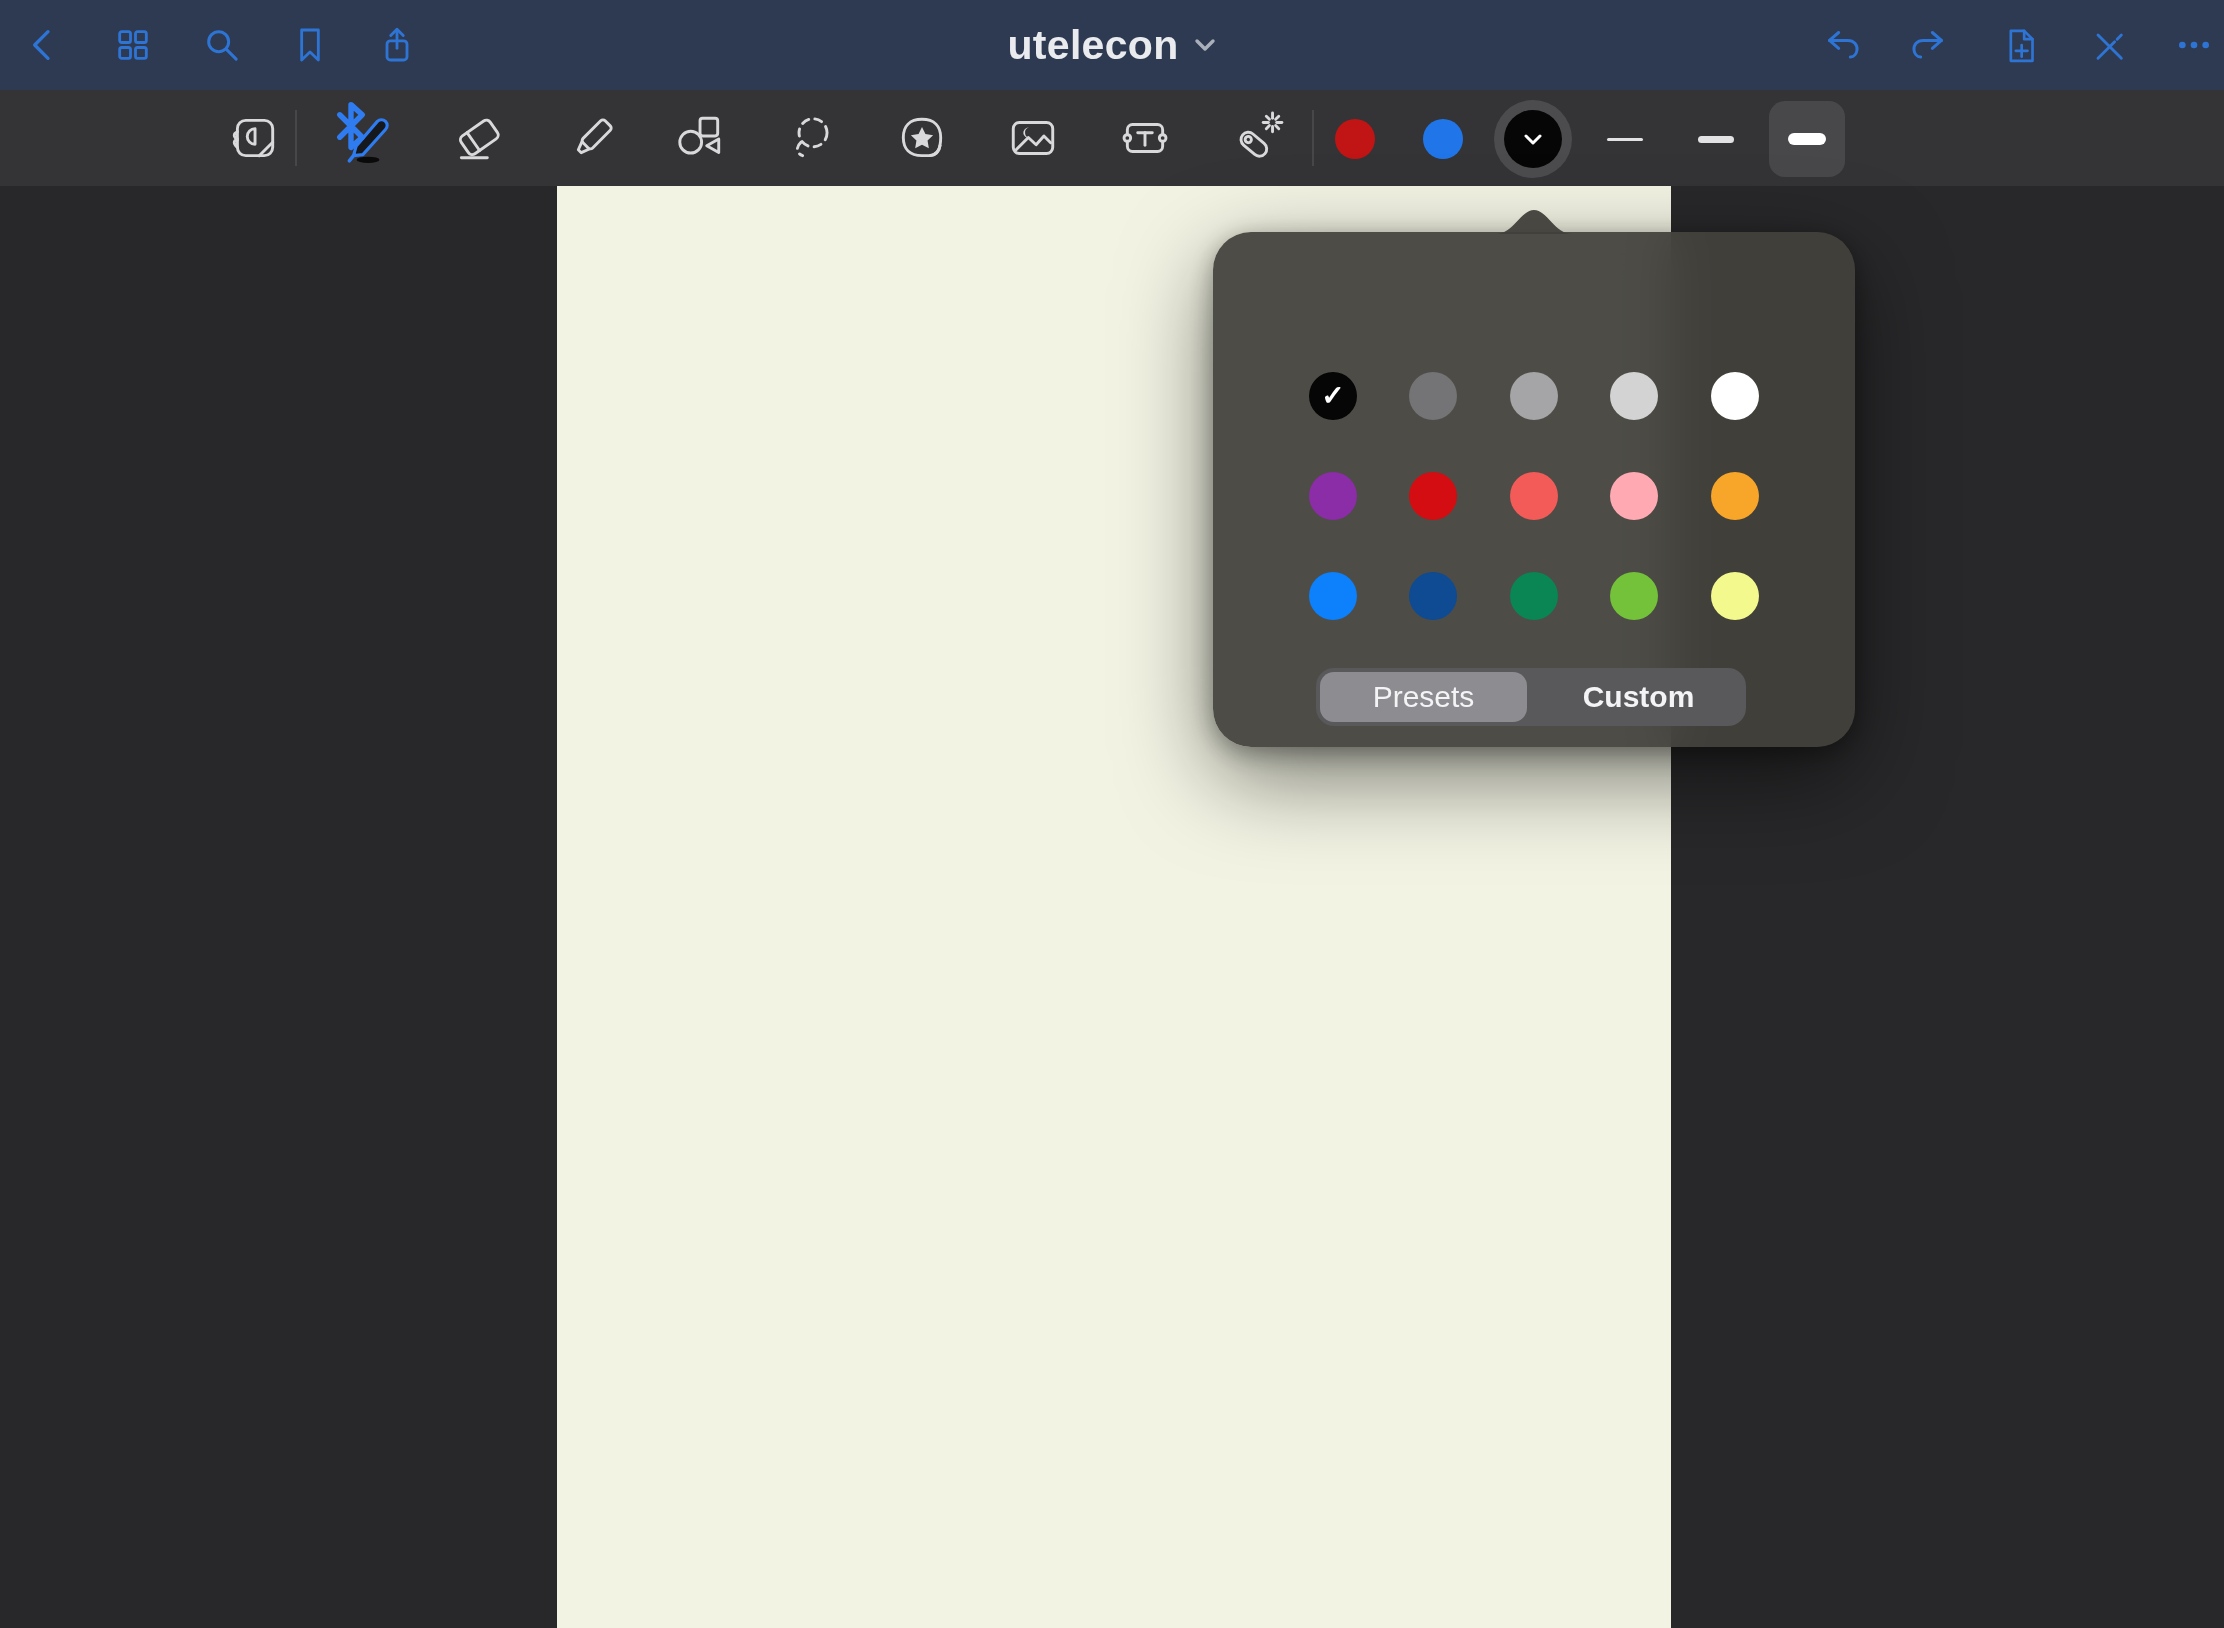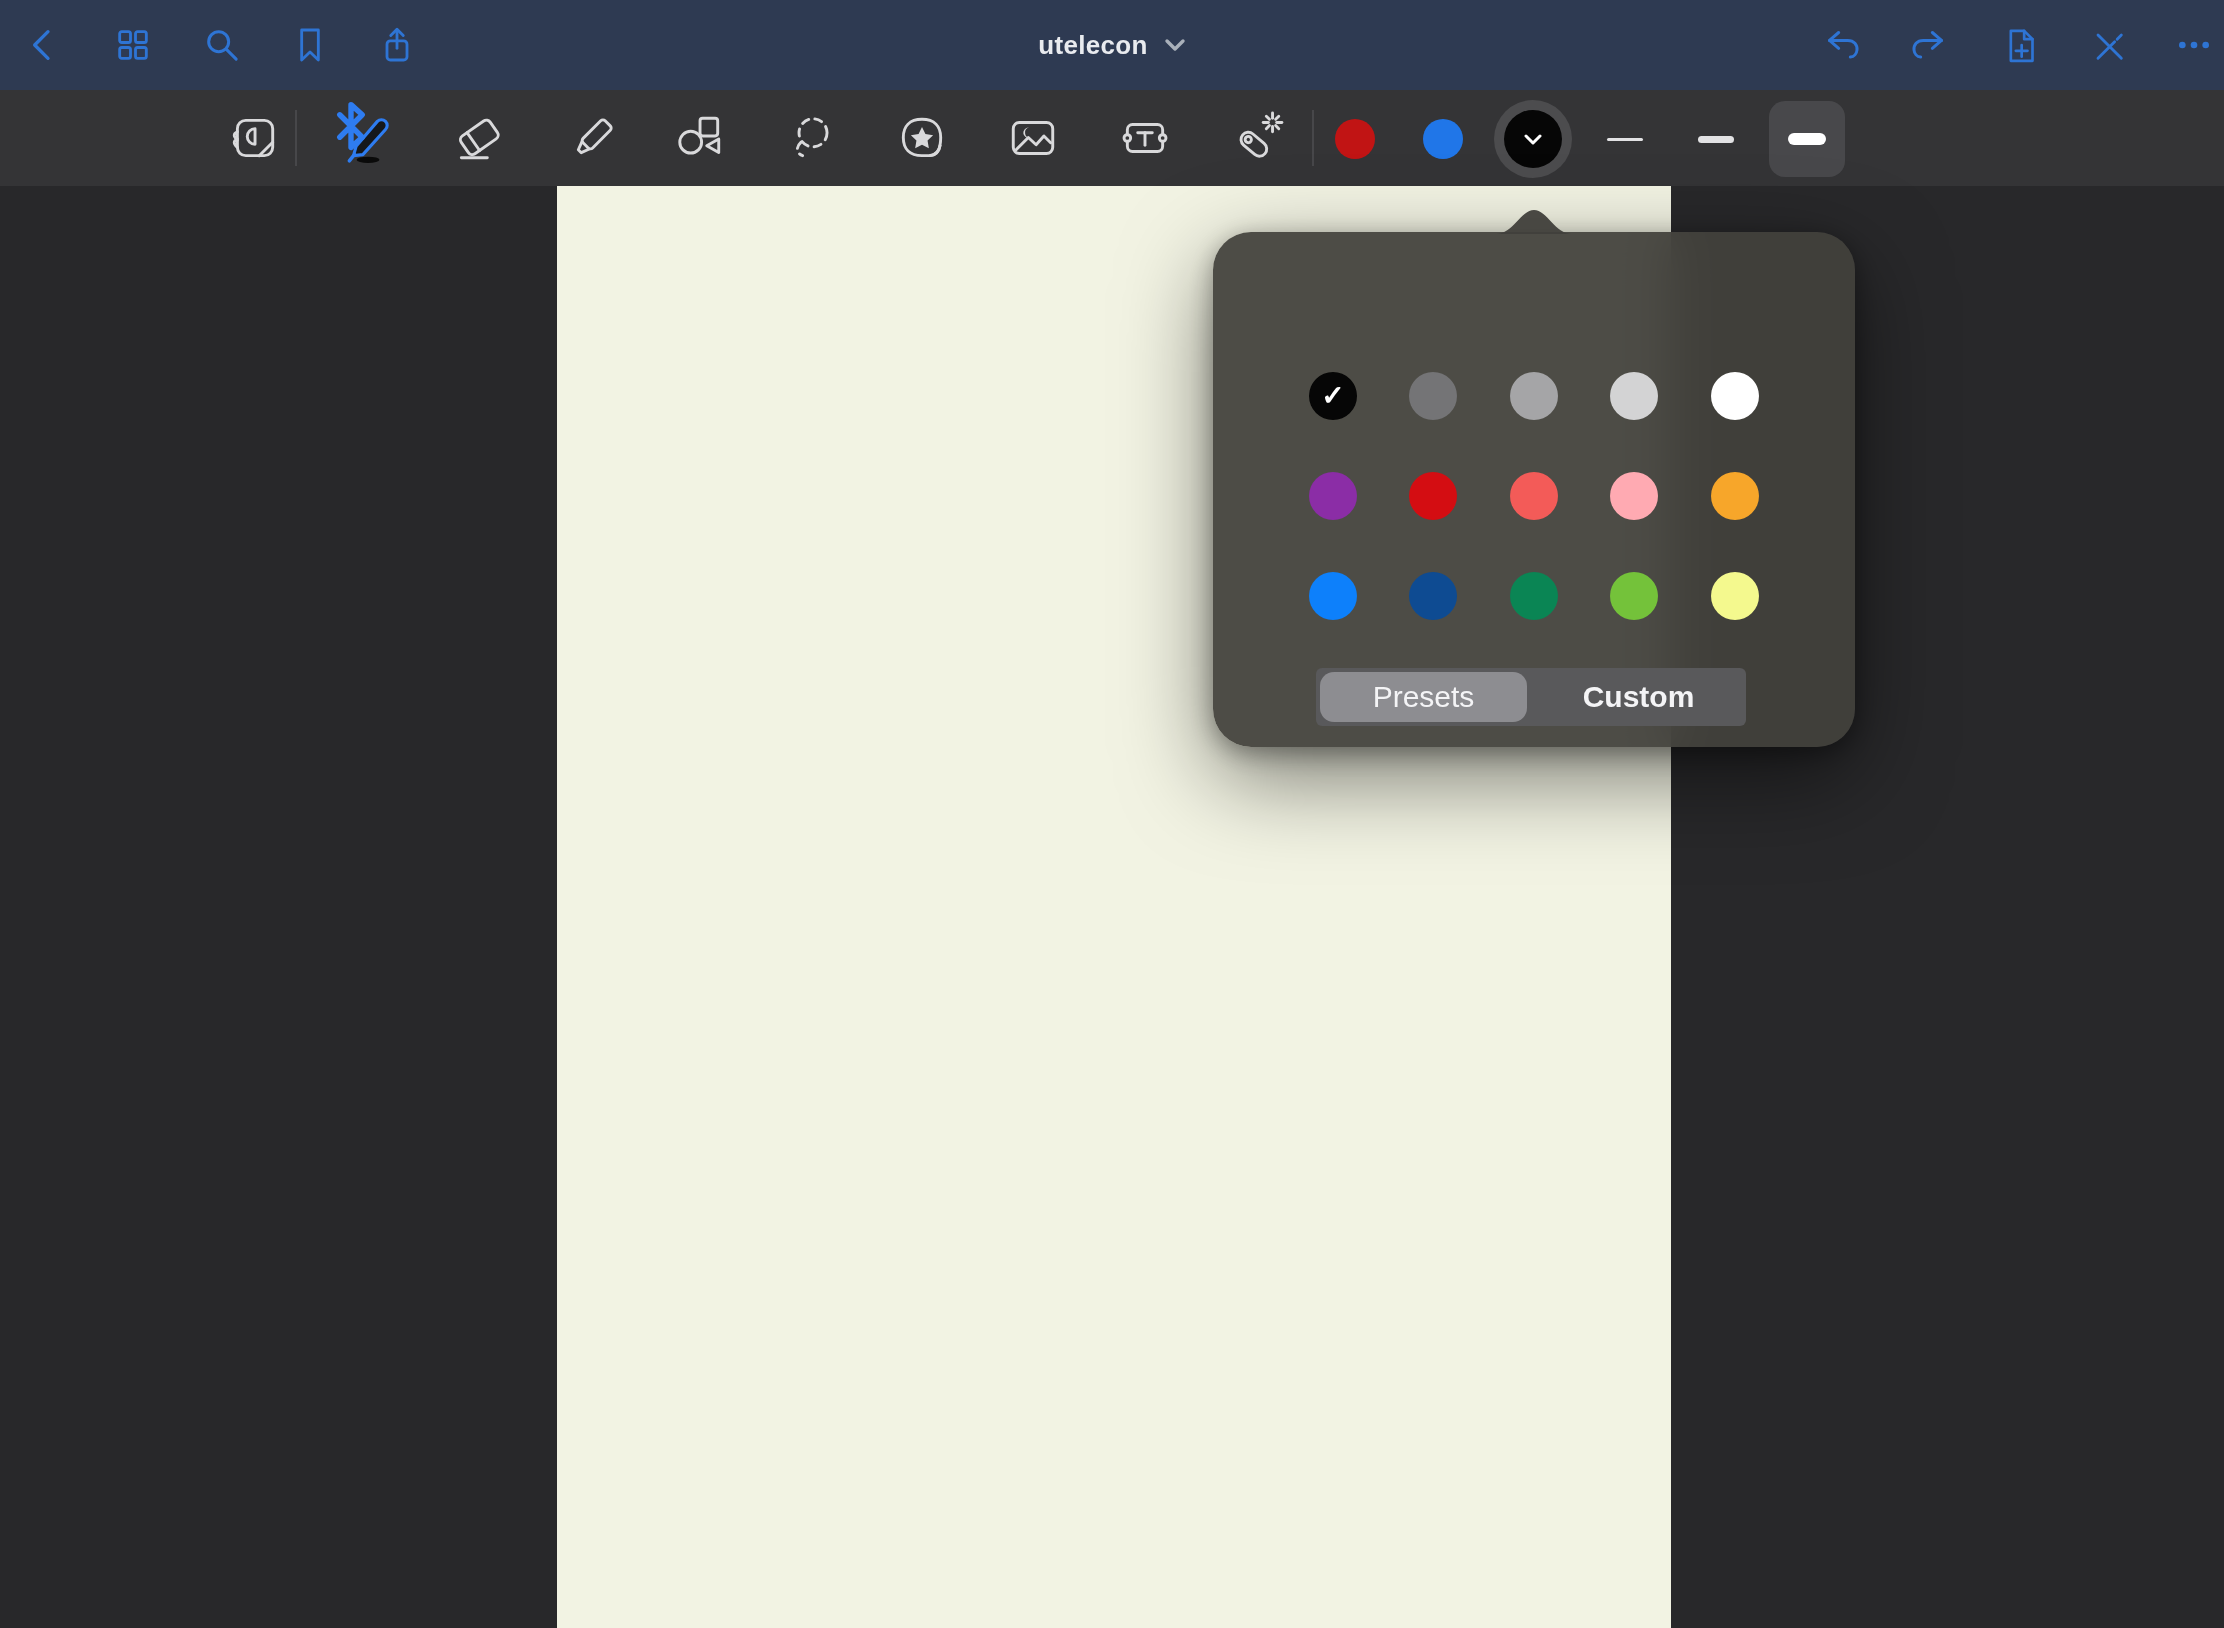--- a/index.html
+++ b/index.html
@@ -13,21 +13,21 @@
     position:absolute;left:0;top:0;width:2224px;height:90px;
     background:#2e3a52;
   }
   .nav-icon{position:absolute;top:25px;width:40px;height:40px;cursor:pointer;}
   .nav-icon svg{width:40px;height:40px;display:block;}
   .title-wrap{
     position:absolute;left:0;top:0;width:2224px;height:90px;
     display:flex;align-items:center;justify-content:center;gap:16px;
     pointer-events:none;
   }
-  .doc-title{font-size:26px;font-weight:700;color:#e9ebef;letter-spacing:.3px;}
+  .doc-title{font-size:41px;font-weight:700;color:#e9ebef;letter-spacing:.3px;}
   
   .toolbar{
     position:absolute;left:0;top:90px;width:2224px;height:96px;
     background:#343436;
   }
   .tb-sep{position:absolute;top:20px;width:2px;height:56px;background:#47474a;}
   .tool{position:absolute;top:21px;width:54px;height:54px;}
   .tool svg{width:54px;height:54px;display:block;overflow:visible;}
   .bt-glyph{position:absolute;left:-16px;top:-12px;width:20px;height:30px;}
   .quick-colors{position:absolute;left:1335px;top:29px;display:flex;gap:48px;}
@@ -69,21 +69,21 @@
   .edit-btn{
     position:absolute;right:22px;top:0;height:102px;display:flex;align-items:center;
     font-size:34px;color:#4a8df2;padding:0 8px;cursor:pointer;
   }
   .swatch-grid{position:absolute;left:0;top:0;width:100%;height:100%;}
   .swatch{position:absolute;width:48px;height:48px;border-radius:50%;
     display:flex;align-items:center;justify-content:center;}
   .swatch .check{color:#fff;font-size:28px;font-weight:700;line-height:1;}
   .segmented{
     position:absolute;left:103px;top:436px;width:430px;height:58px;
-    background:#59595b;border-radius:6px;display:flex;padding:0;
+    background:#59595b;border-radius:18px;display:flex;padding:0;
   }
   .seg{
     flex:1;margin:4px;display:flex;align-items:center;justify-content:center;
     font-size:30px;color:#f4f4f6;border-radius:14px;cursor:pointer;font-weight:bold;
   }
   .seg.selected{background:#8d8d91;font-weight:400;}
 </style>
 </head>
 <body>
 

